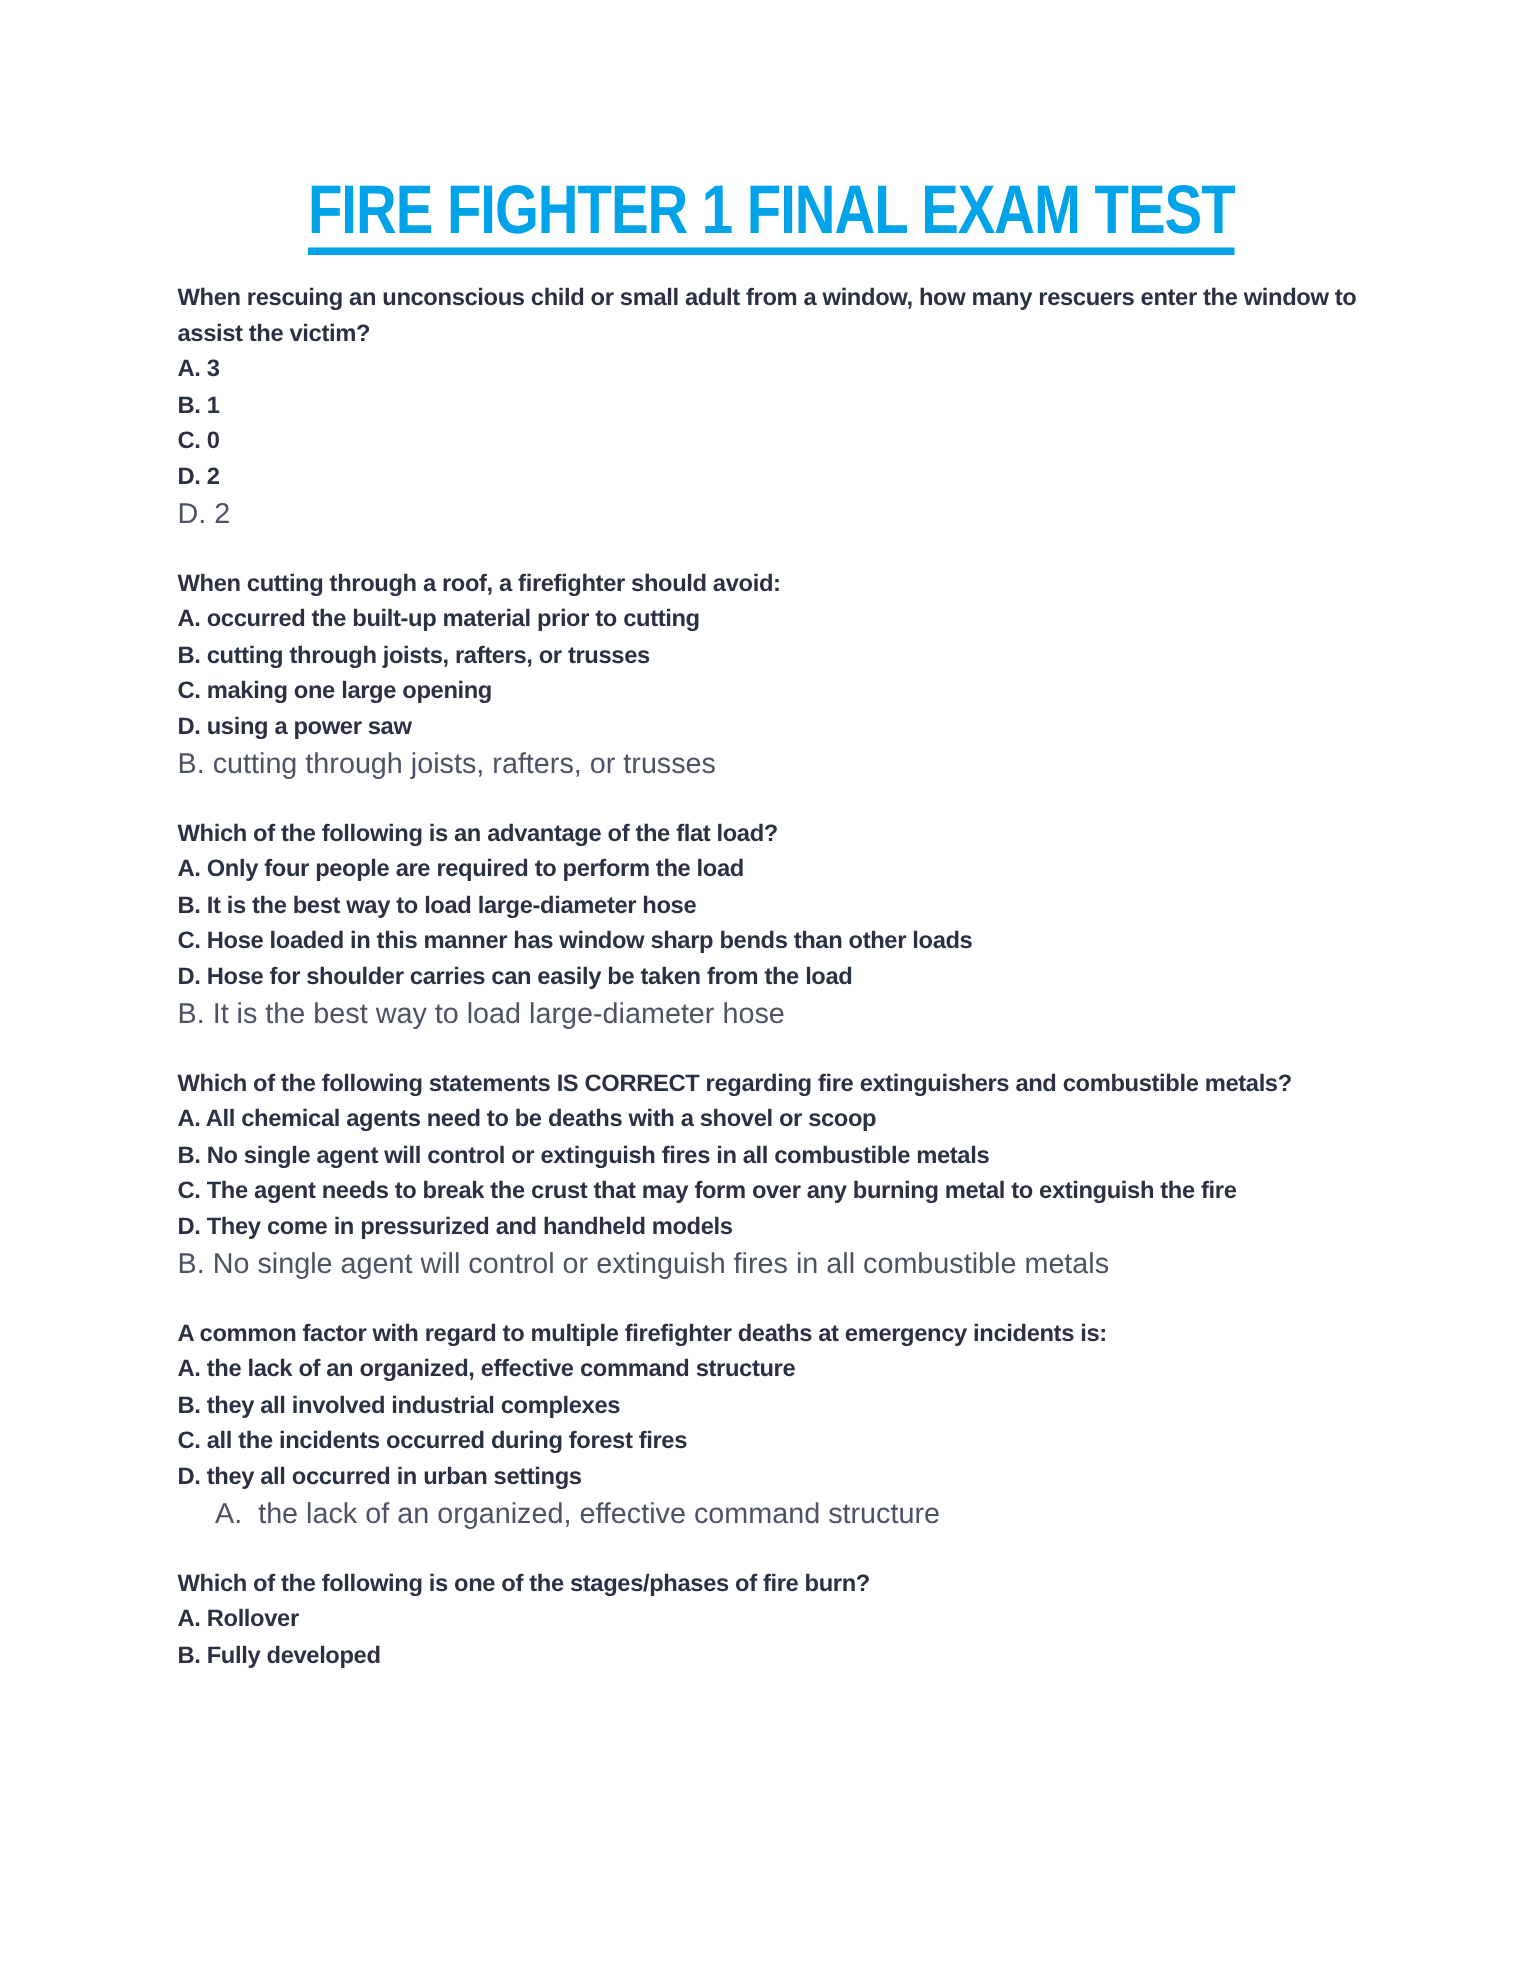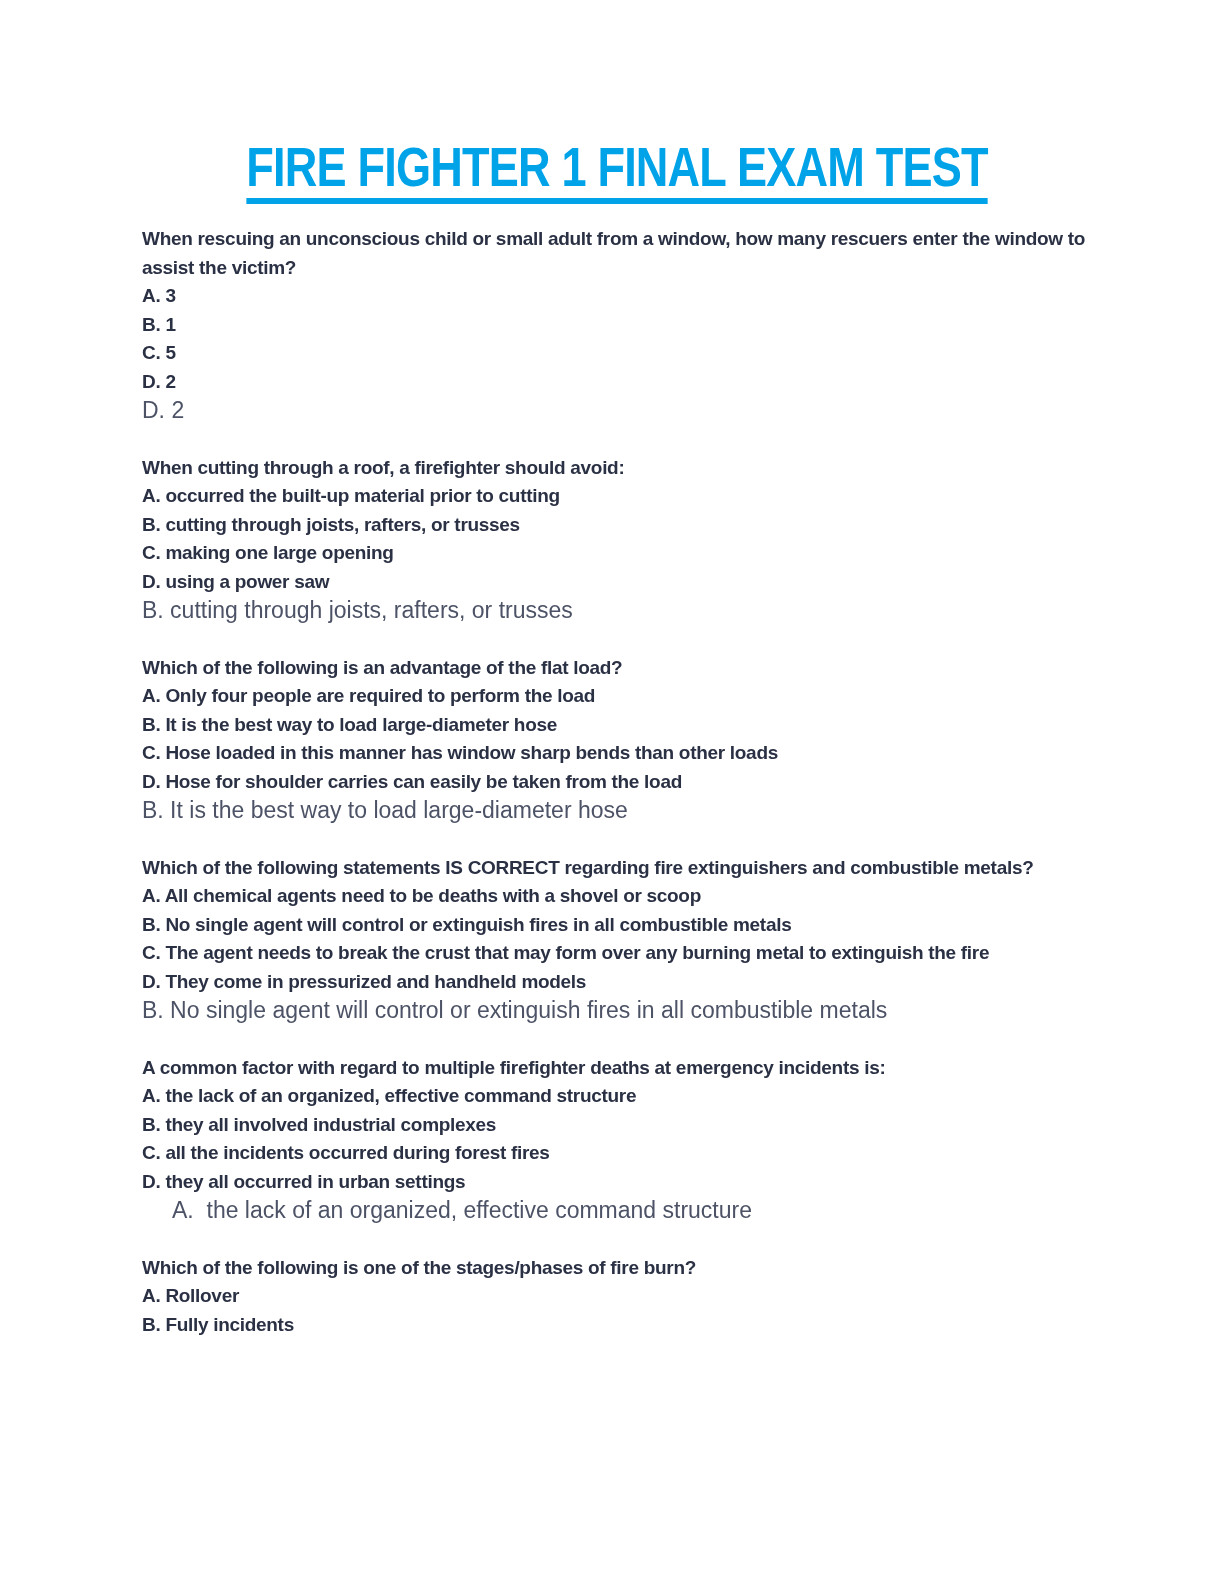--- a/index.html
+++ b/index.html
@@ -65,21 +65,21 @@
 <div class="page">
   <div class="title-wrap">
     <span class="doc-title">FIRE FIGHTER 1 FINAL EXAM TEST</span>
   </div>
   <div>
   <div class="question-block">
     <div class="q-text">When rescuing an unconscious child or small adult from a window, how many rescuers enter the window to assist the victim?</div>
     <div>
           <div class="option">A. 3</div>
           <div class="option">B. 1</div>
-          <div class="option">C. 5</div>
+          <div class="option">C. 0</div>
           <div class="option">D. 2</div>
         </div>
     <div class="answer">D. 2</div>
   </div>
 
   <div class="question-block">
     <div class="q-text">When cutting through a roof, a firefighter should avoid:</div>
     <div>
           <div class="option">A. occurred the built-up material prior to cutting</div>
           <div class="option">B. cutting through joists, rafters, or trusses</div>
@@ -119,18 +119,18 @@
           <div class="option">C. all the incidents occurred during forest fires</div>
           <div class="option">D. they all occurred in urban settings</div>
         </div>
     <div class="answer indented">A.  the lack of an organized, effective command structure</div>
   </div>
 
   <div class="question-block">
     <div class="q-text">Which of the following is one of the stages/phases of fire burn?</div>
     <div>
           <div class="option">A. Rollover</div>
-          <div class="option">B. Fully incidents</div>
+          <div class="option">B. Fully developed</div>
         </div>
 
   </div>
 </div>
 </div>
 
 </body></html>

